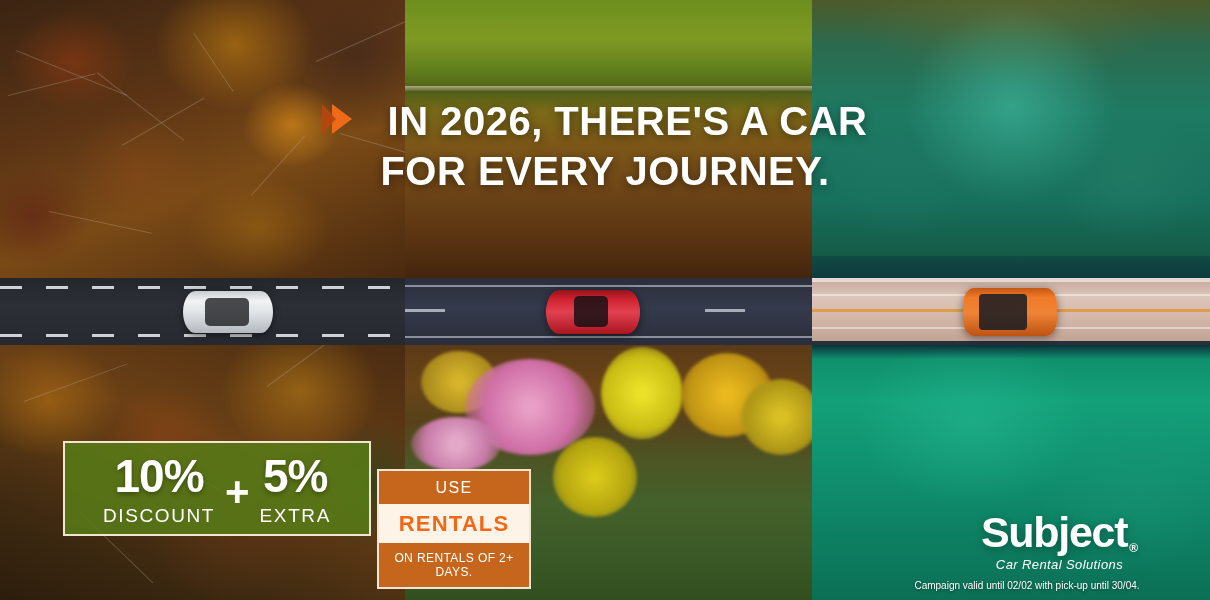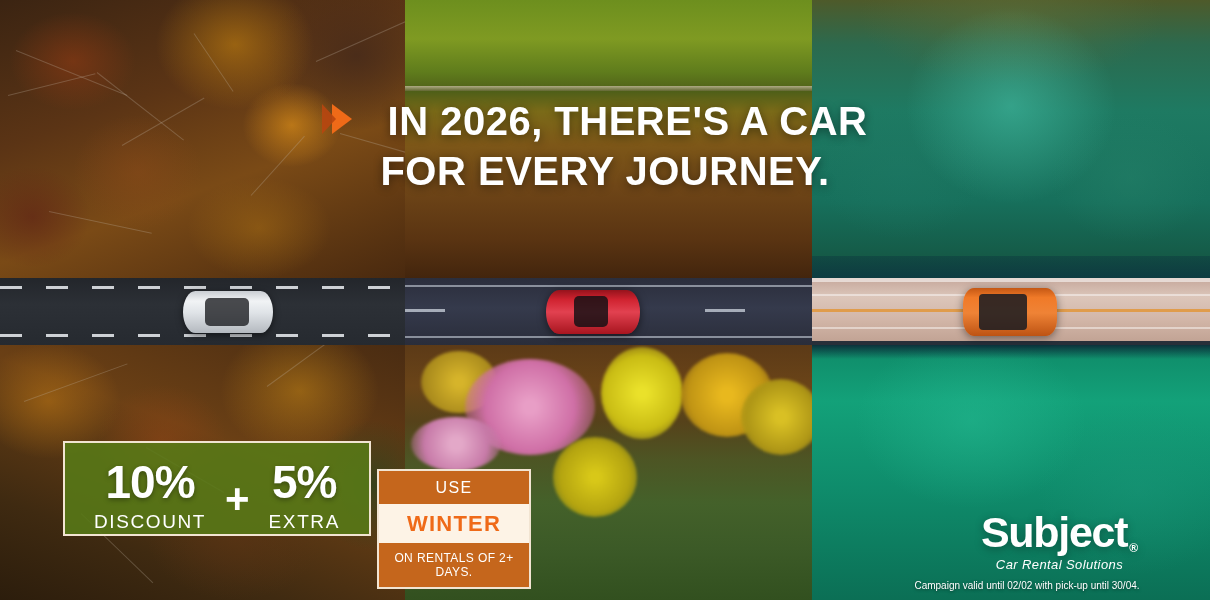--- a/index.html
+++ b/index.html
@@ -283,23 +283,24 @@
     display: flex;
     align-items: flex-start;
   }
   .promo-discount {
     width: 308px;
     height: 95px;
     box-sizing: border-box;
     background: rgba(88,122,23,.88);
     border: 2px solid #f2e4d2;
     display: flex;
+    align-items: center;
     justify-content: center;
-    gap: 15px;
-    padding: 16px 10px;
+    gap: 6px;
+    padding: 9px 10px;
   }
   .promo-unit {
     display: flex;
     flex-direction: column;
     align-items: center;
     line-height: 1;
   }
   .promo-big {
     color: #ffffff;
     font-size: 46px;
@@ -497,21 +498,21 @@
         </div>
         <span class="promo-plus">+</span>
         <div class="promo-unit">
           <span class="promo-big">5%</span>
           <span class="promo-small">EXTRA</span>
         </div>
       </div>
 
       <div class="voucher">
         <div class="voucher-use">USE</div>
-        <div class="voucher-code">WINTER</div>
+        <div class="voucher-code">RENTALS</div>
         <div class="voucher-terms">ON RENTALS OF 2+ DAYS.</div>
       </div>
     </div>
   </div>
 
   <div class="brand">
     <div class="brand-name">
       <span>Subject</span><span class="brand-reg">®</span>
     </div>
     <div class="brand-tagline">Car Rental Solutions</div>

